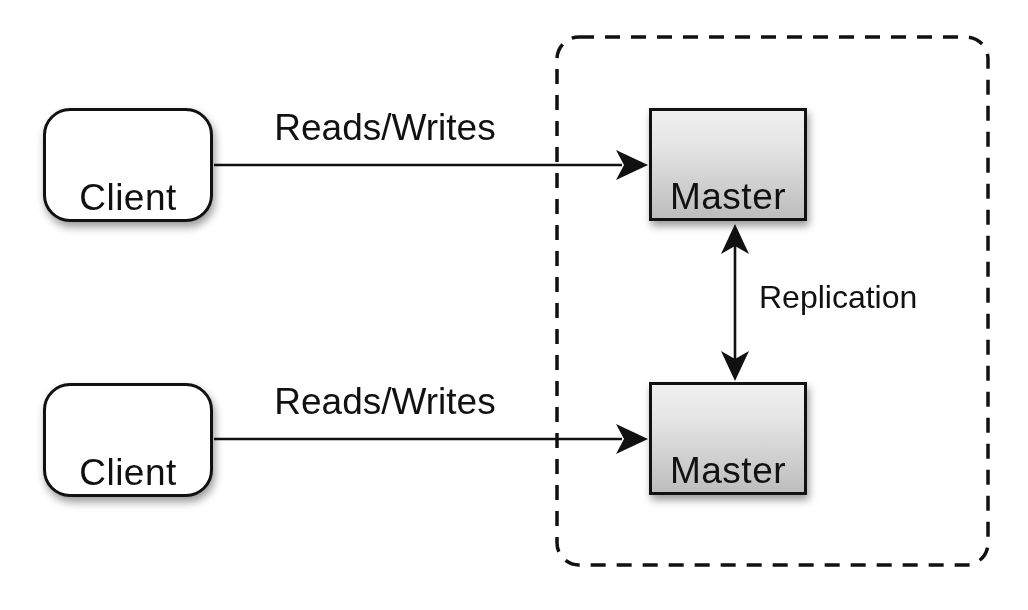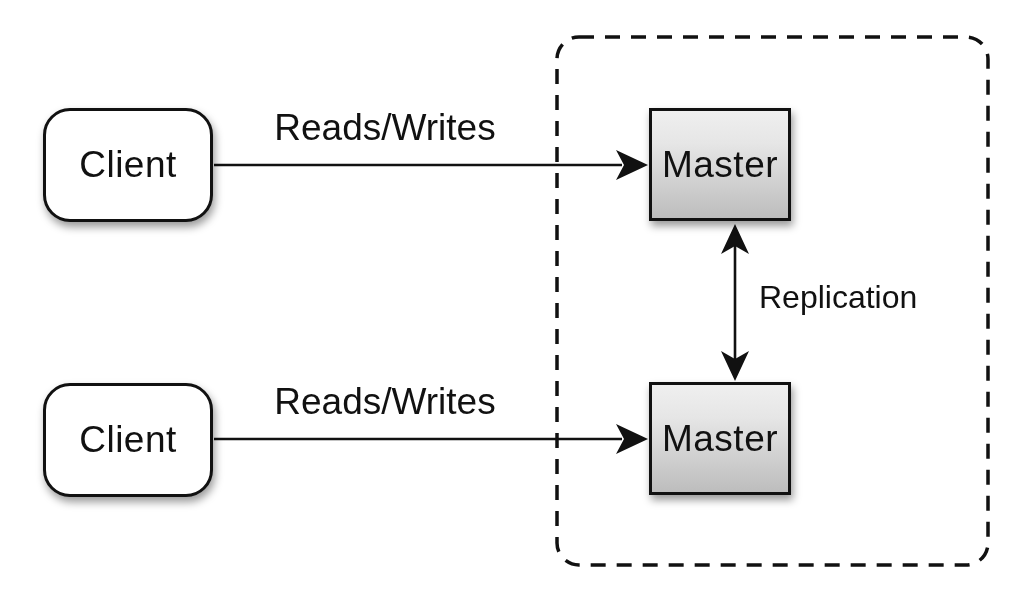--- a/index.html
+++ b/index.html
@@ -19,38 +19,38 @@
   .wires {
     position: absolute;
     left: 0;
     top: 0;
     width: 1028px;
     height: 610px;
   }
   .node {
     position: absolute;
     display: flex;
-    align-items: center;
+    align-items: flex-end;
     justify-content: center;
     border: 3px solid #111111;
     box-sizing: border-box;
     font-size: 37px;
     letter-spacing: 0.5px;
     box-shadow: 2px 5px 8px rgba(0,0,0,0.40);
   }
   .client {
     width: 170px;
     height: 114px;
     border-radius: 27px;
     background: #ffffff;
   }
   .client-1 { left: 43px;  top: 108px; }
   .client-2 { left: 43px;  top: 383px; }
   .master {
-    width: 142px;
+    width: 158px;
     height: 113px;
     background: linear-gradient(180deg, #efefef 0%, #e6e6e6 30%, #bdbdbd 100%);
   }
   .master-1 { left: 649px; top: 108px; }
   .master-2 { left: 649px; top: 382px; }
   .edge-label {
     position: absolute;
     font-size: 37px;
     white-space: nowrap;
   }

